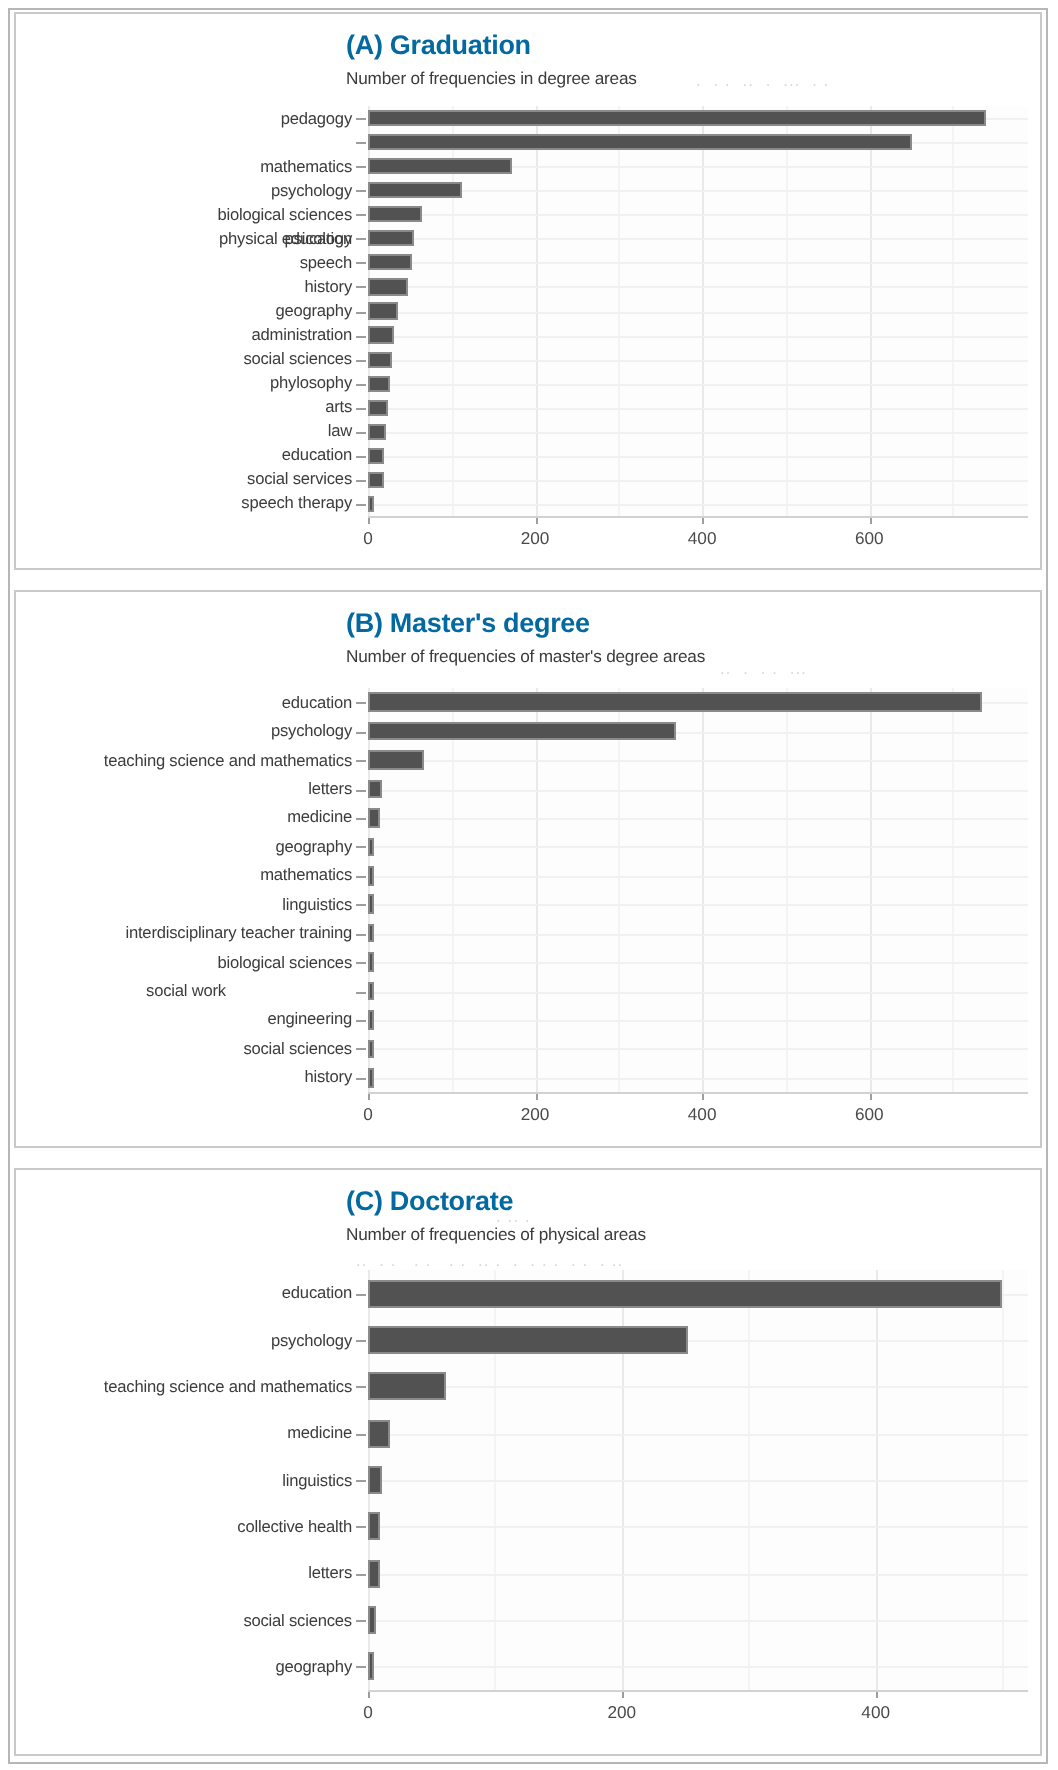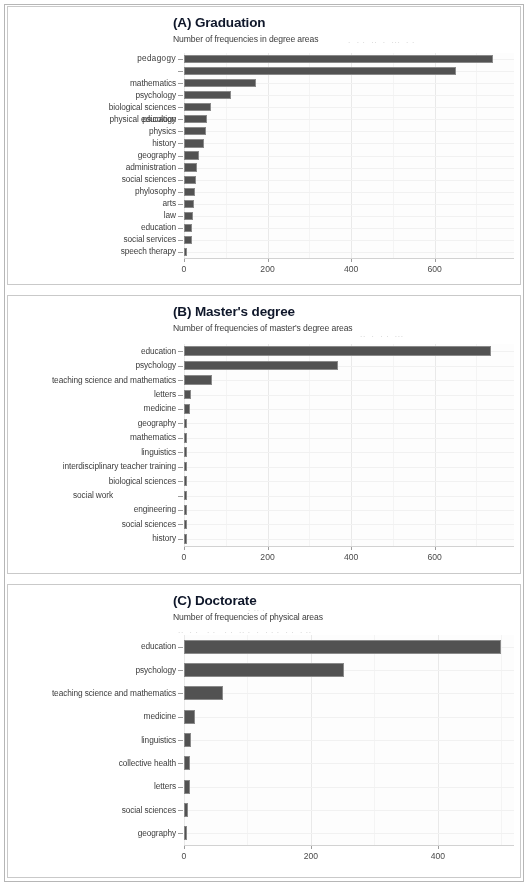--- a/index.html
+++ b/index.html
@@ -45,21 +45,21 @@
   .panel-b { top: 295px; height: 279px; }
   .panel-c { top: 584px; height: 294px; }
 
   .panel-title {
     position: absolute;
     left: 165px;
     top: 8px;
     font-size: 13.5px;
     font-weight: bold;
     letter-spacing: -0.15px;
-    color: #0f172a;
+    color: #0369a1;
     white-space: nowrap;
   }
   .panel-subtitle {
     position: absolute;
     left: 165px;
     top: 27px;
     font-size: 8.6px;
     color: #3b3b3b;
     white-space: nowrap;
     letter-spacing: -0.1px;
@@ -168,21 +168,21 @@
         <div class="gridline-minor" style="left: 125.316px;"></div>
         <div class="gridline-minor" style="left: 208.861px;"></div>
         <div class="gridline-minor" style="left: 292.405px;"></div>
         <div class="gridline-major" style="left: 0px;"></div>
         <div class="gridline-major" style="left: 83.5443px;"></div>
         <div class="gridline-major" style="left: 167.089px;"></div>
         <div class="gridline-major" style="left: 250.633px;"></div>
         <div class="gridline-h" style="top: 6px;"></div>
         <div class="bar" title="pedagogy: 740" style="left: 0px; top: 1.92941px; width: 309.114px; height: 8.2px;"></div>
         <div class="ytick-mark" style="left: -6px; top: 6px;"></div>
-        <div class="ytick-label" style="width: 166px; left: -174px; top: 0.529412px; font-family: Liberation Mono, monospace;">pedagogy</div>
+        <div class="ytick-label" style="width: 166px; left: -174px; top: 0.529412px;">pedagogy</div>
         <div class="gridline-h" style="top: 18px;"></div>
         <div class="bar" title="psicology: 650" style="left: 0px; top: 13.9882px; width: 271.519px; height: 8.2px;"></div>
         <div class="ytick-mark" style="left: -6px; top: 18px;"></div>
         <div class="ytick-label" style="width: 166px; left: -174px; top: 12.5882px; margin-top: 48px;">psicology</div>
         <div class="gridline-h" style="top: 30px;"></div>
         <div class="bar" title="mathematics: 172" style="left: 0px; top: 26.0471px; width: 71.8481px; height: 8.2px;"></div>
         <div class="ytick-mark" style="left: -6px; top: 30px;"></div>
         <div class="ytick-label" style="width: 166px; left: -174px; top: 24.6471px;">mathematics</div>
         <div class="gridline-h" style="top: 42px;"></div>
         <div class="bar" title="literature: 113" style="left: 0px; top: 38.1059px; width: 47.2025px; height: 8.2px;"></div>
@@ -192,21 +192,21 @@
         <div class="bar" title="biological sciences: 65" style="left: 0px; top: 50.1647px; width: 27.1519px; height: 8.2px;"></div>
         <div class="ytick-mark" style="left: -6px; top: 54px;"></div>
         <div class="ytick-label" style="width: 166px; left: -174px; top: 48.7647px;">biological sciences</div>
         <div class="gridline-h" style="top: 66px;"></div>
         <div class="bar" title="physical education: 55" style="left: 0px; top: 62.2235px; width: 22.9747px; height: 8.2px;"></div>
         <div class="ytick-mark" style="left: -6px; top: 66px;"></div>
         <div class="ytick-label" style="width: 166px; left: -174px; top: 60.8235px;">physical education</div>
         <div class="gridline-h" style="top: 78px;"></div>
         <div class="bar" title="physics: 52" style="left: 0px; top: 74.2824px; width: 21.7215px; height: 8.2px;"></div>
         <div class="ytick-mark" style="left: -6px; top: 78px;"></div>
-        <div class="ytick-label" style="width: 166px; left: -174px; top: 72.8824px;">physics</div>
+        <div class="ytick-label" style="width: 166px; left: -174px; top: 72.8824px;">speech</div>
         <div class="gridline-h" style="top: 90px;"></div>
         <div class="bar" title="history: 47" style="left: 0px; top: 86.3412px; width: 19.6329px; height: 8.2px;"></div>
         <div class="ytick-mark" style="left: -6px; top: 90px;"></div>
         <div class="ytick-label" style="width: 166px; left: -174px; top: 84.9412px;">history</div>
         <div class="gridline-h" style="top: 103px;"></div>
         <div class="bar" title="geography: 37" style="left: 0px; top: 98.4px; width: 15.4557px; height: 8.2px;"></div>
         <div class="ytick-mark" style="left: -6px; top: 103px;"></div>
         <div class="ytick-label" style="width: 166px; left: -174px; top: 97px;">geography</div>
         <div class="gridline-h" style="top: 115px;"></div>
         <div class="bar" title="administration: 31" style="left: 0px; top: 110.459px; width: 12.9494px; height: 8.2px;"></div>

